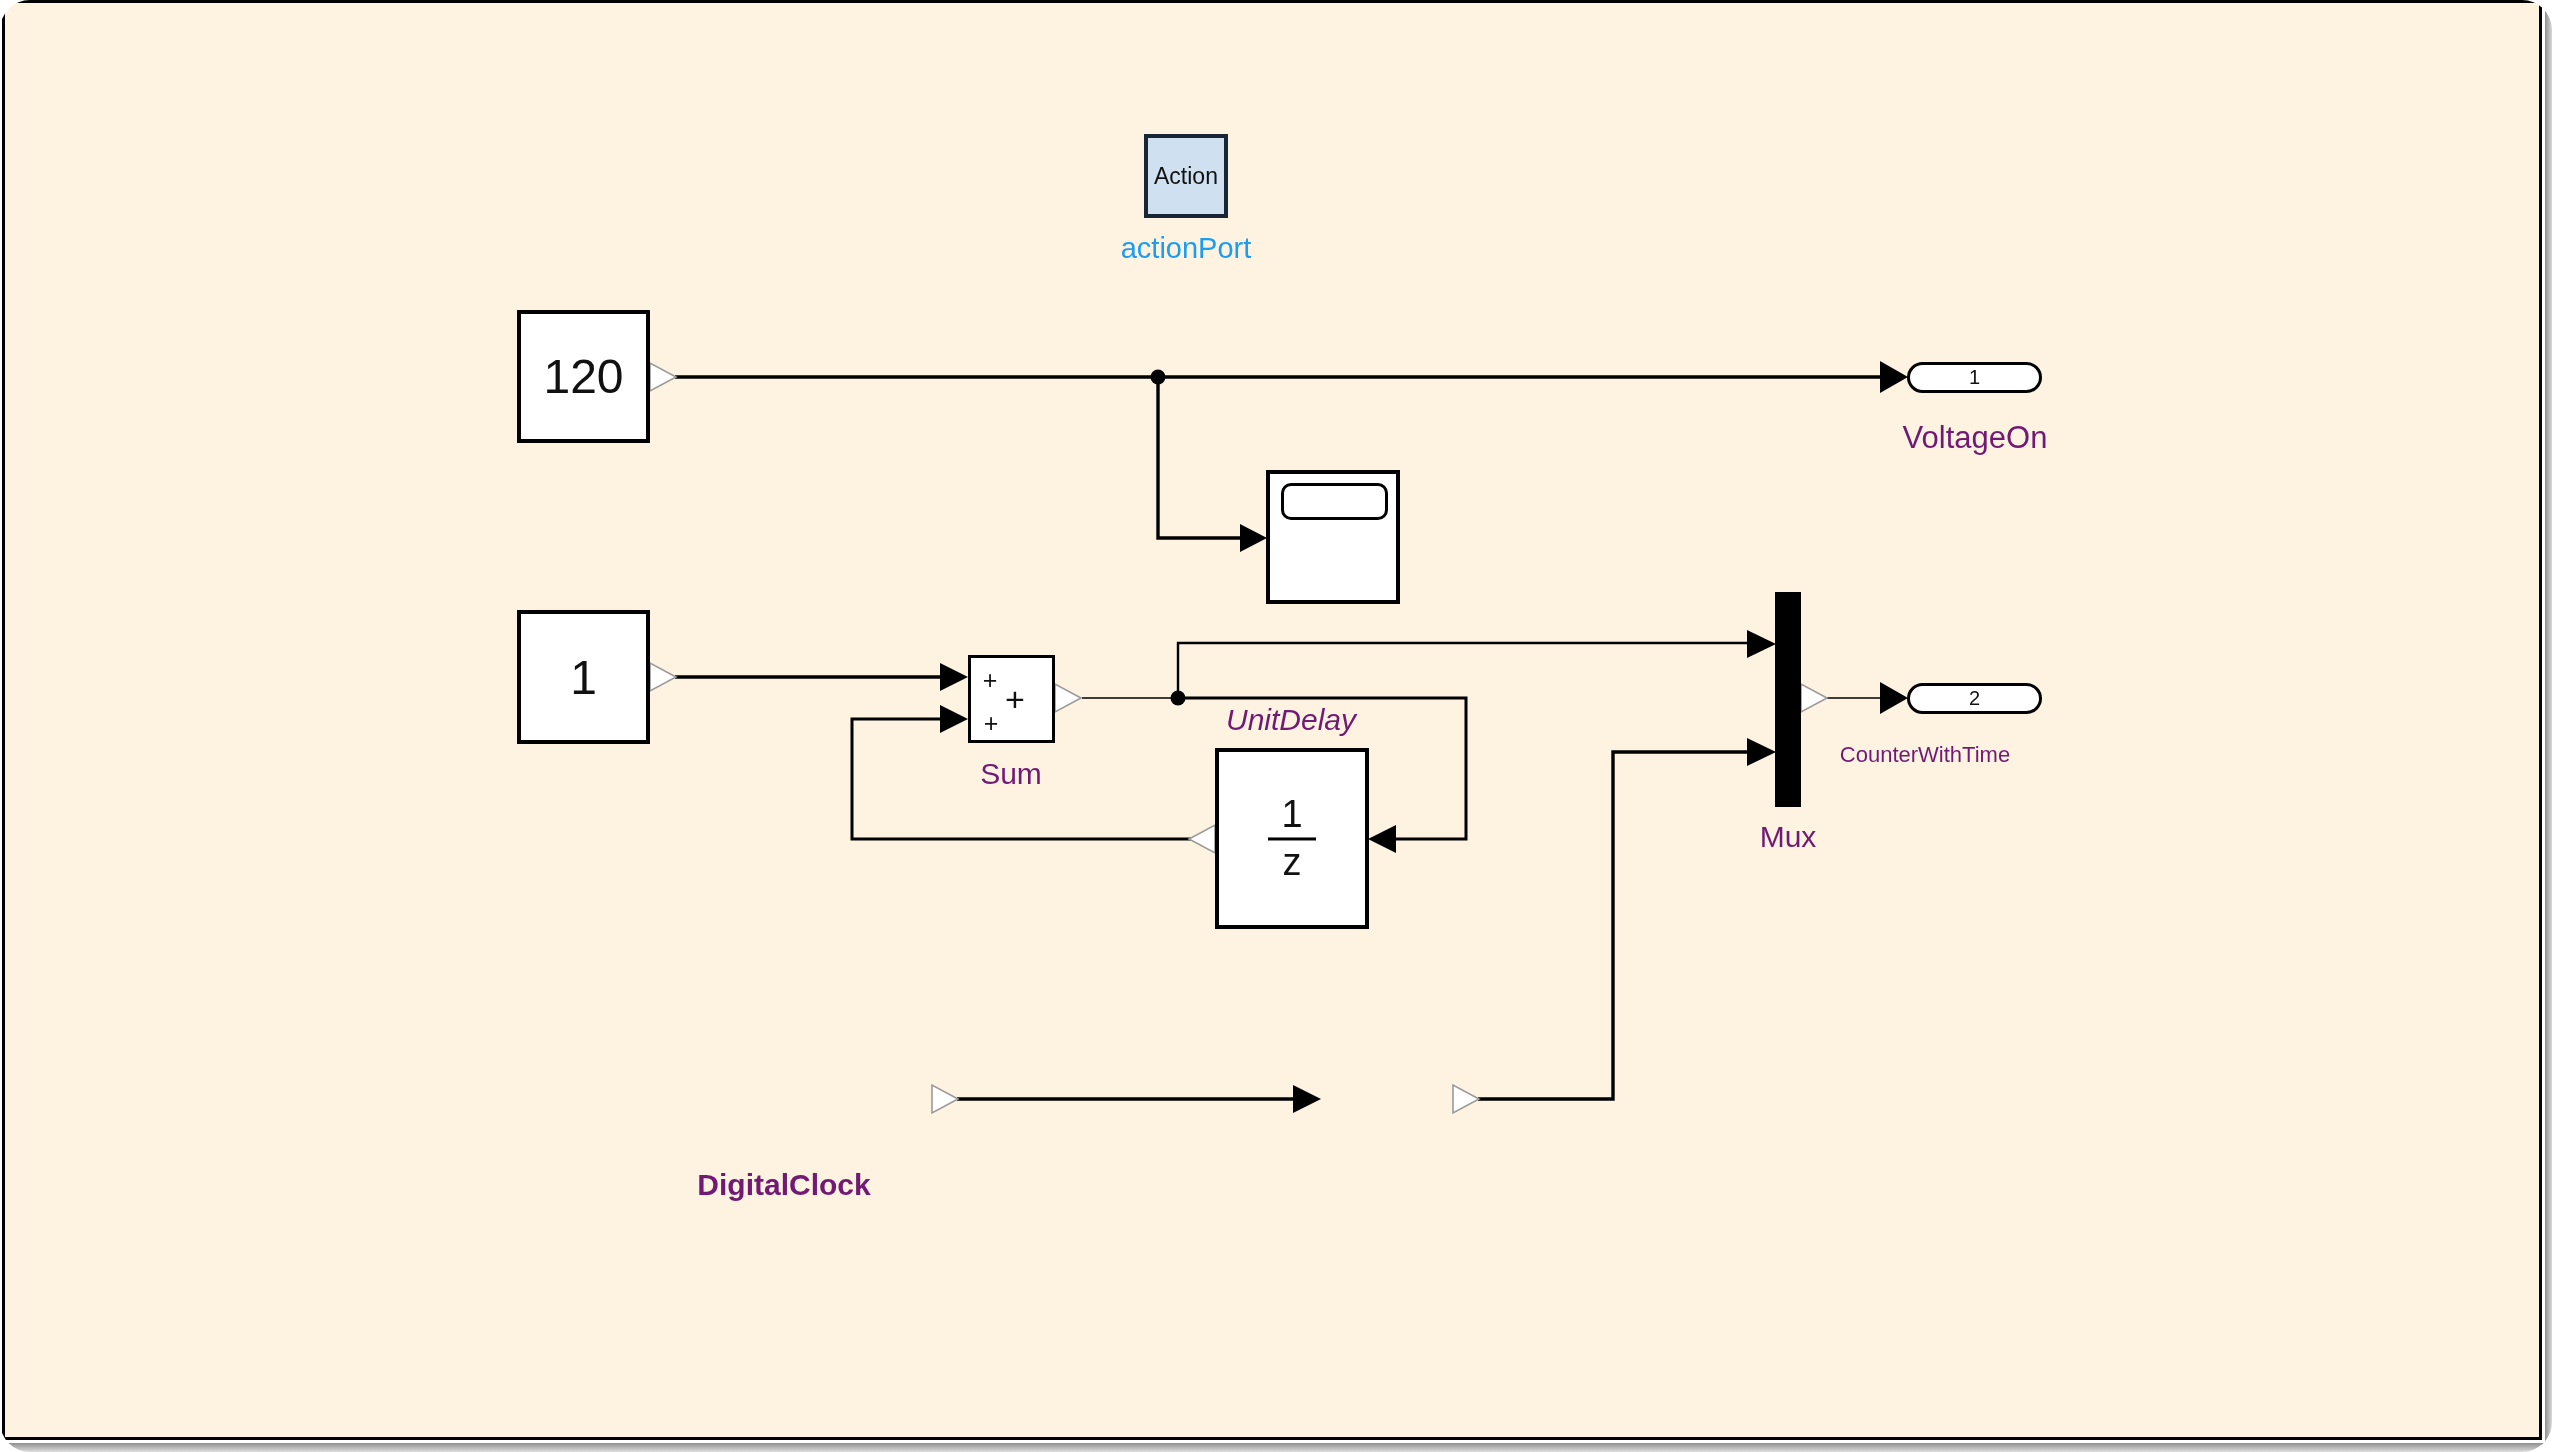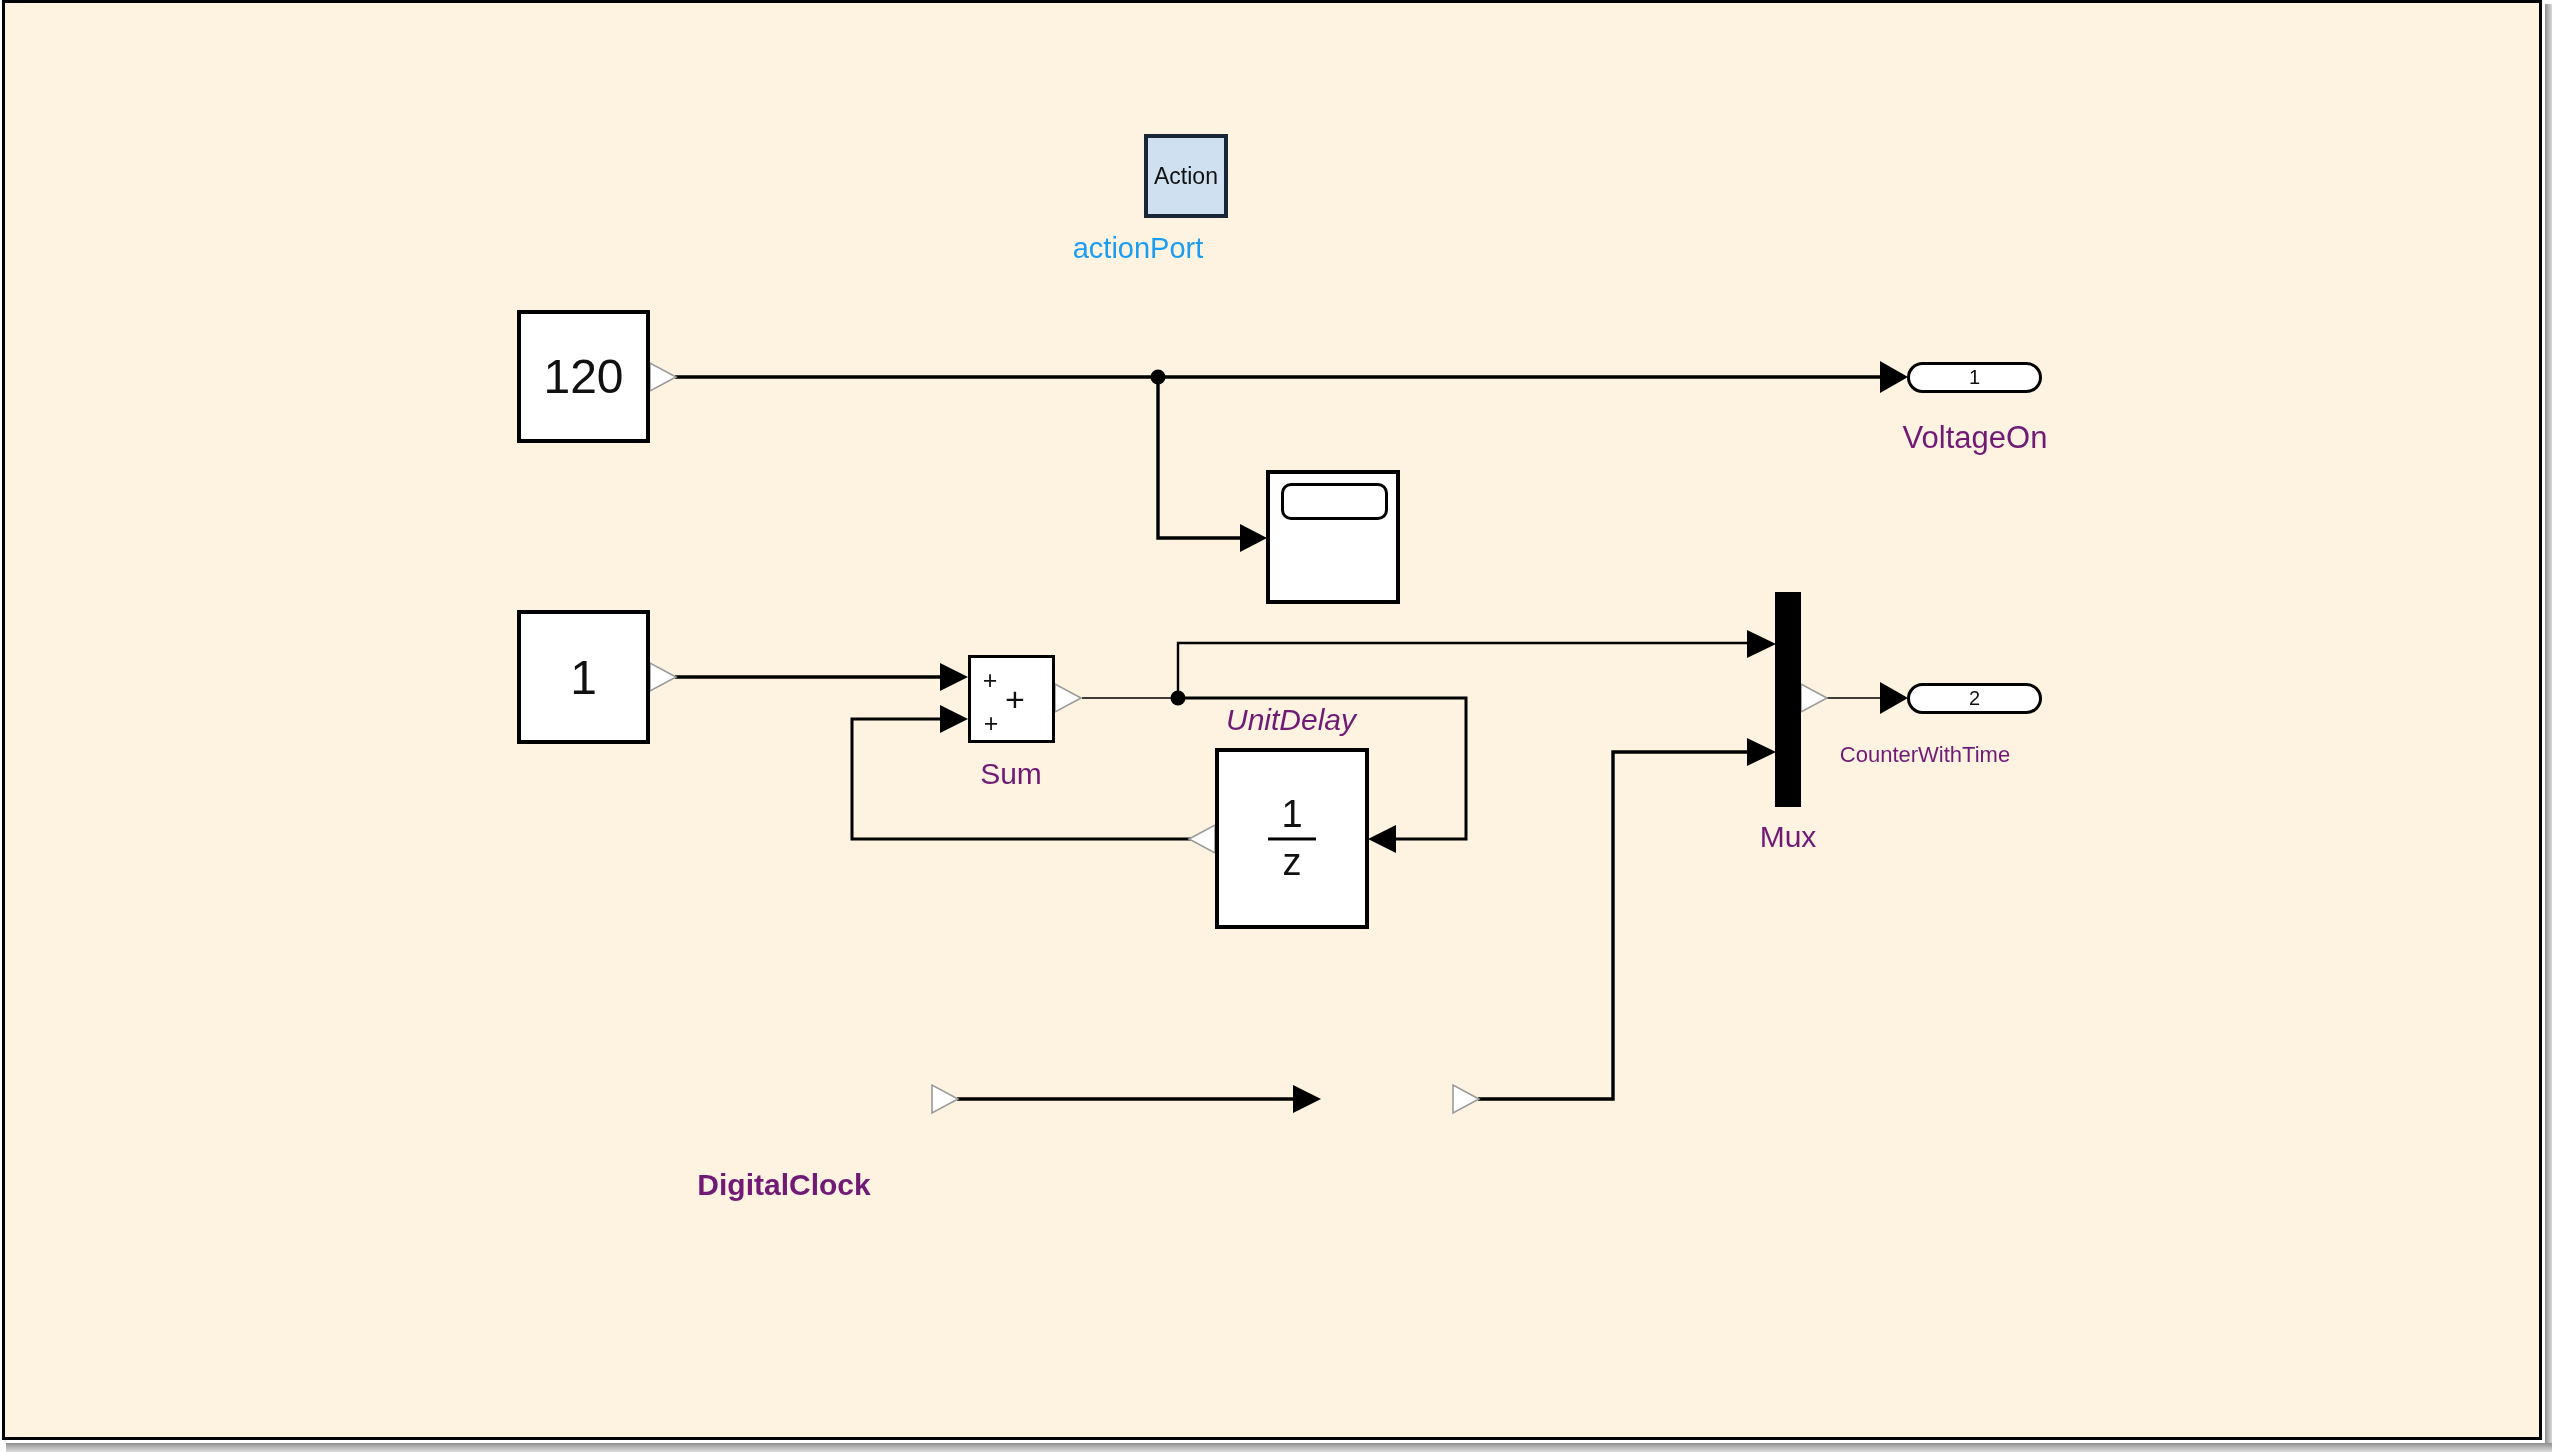--- a/index.html
+++ b/index.html
@@ -3,20 +3,21 @@
 <meta charset="utf-8">
 <style>
   html, body { margin: 0; padding: 0; background: #ffffff; }
   .canvas {
     position: relative;
     width: 2552px;
     height: 1452px;
     background: #ffffff;
     font-family: "Liberation Sans", sans-serif;
     overflow: hidden;
+    border-radius: 30px;
   }
   .diagram-bg {
     position: absolute;
     left: 2px; top: 0px;
     width: 2540px; height: 1440px;
     background: #fdf3e0;
     border: 3px solid #000000;
     box-sizing: border-box;
   }
   .edge-shadow-right {
@@ -138,21 +139,21 @@
     <polygon points="1055,684 1055,712 1081,698" fill="#fff" stroke="#9a9a9a" stroke-width="1.6"></polygon>
     <polygon points="1215,825 1215,853 1189,839" fill="#fff" stroke="#9a9a9a" stroke-width="1.6"></polygon>
     <polygon points="932,1085 932,1113 958,1099" fill="#fff" stroke="#9a9a9a" stroke-width="1.6"></polygon>
     <polygon points="1453,1085 1453,1113 1479,1099" fill="#fff" stroke="#9a9a9a" stroke-width="1.6"></polygon>
     <polygon points="1801,684 1801,712 1827,698" fill="#fff" stroke="#9a9a9a" stroke-width="1.6"></polygon>
   </svg>
 
   <div class="block action-block" style="left:1144px; top:134px; width:84px; height:84px;">
     <span>Action</span>
   </div>
-  <div class="label action-port-label" style="left:1058px; top:232px; width:160px;">actionPort</div>
+  <div class="label action-port-label" style="left:1106px; top:232px; width:160px;">actionPort</div>
 
   <div class="block" style="left:517px; top:310px; width:133px; height:133px;">
     <span class="value-text">120</span>
   </div>
 
   <div class="block" style="left:1266px; top:470px; width:134px; height:134px;">
     <div class="display-screen"></div>
   </div>
 
   <div class="block" style="left:517px; top:610px; width:133px; height:134px;">

